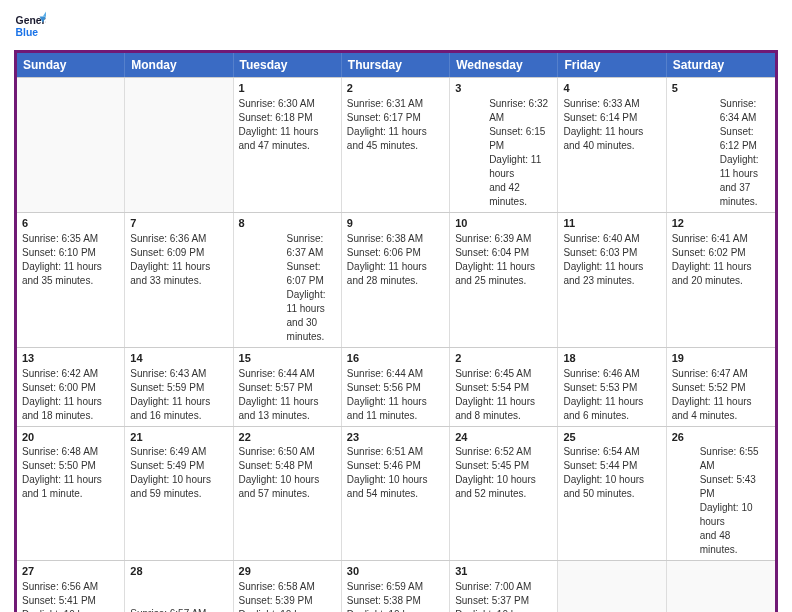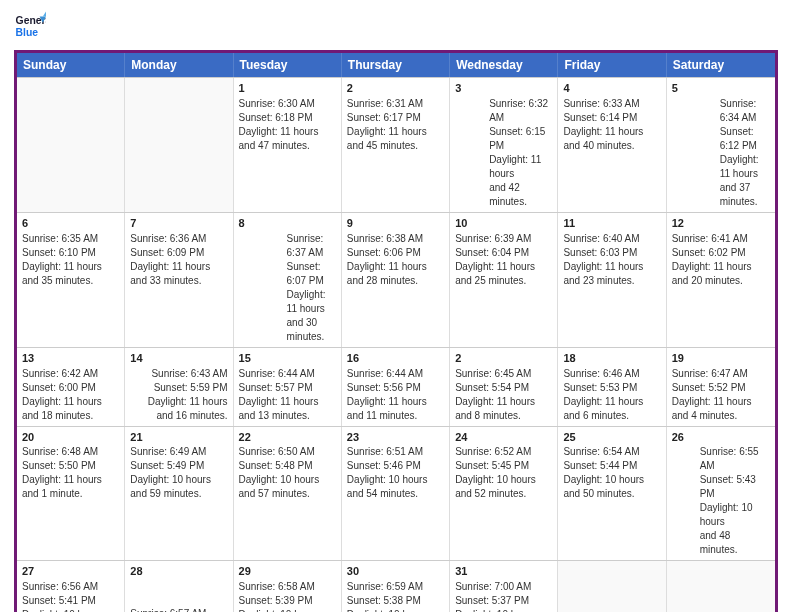--- a/index.html
+++ b/index.html
@@ -222,21 +222,21 @@
         <div class="cal-week">
           <div class="cal-cell">
             <span class="day-num">13</span>
             <div class="cell-text" style="white-space: pre-line;">Sunrise: 6:42 AM
 Sunset: 6:00 PM
 Daylight: 11 hours
 and 18 minutes.</div>
           </div>
           <div class="cal-cell">
             <span class="day-num">14</span>
-            <div class="cell-text" style="white-space: pre-line; text-align: right;">Sunrise: 6:43 AM
+            <div class="cell-text" style="white-space: pre-line;">Sunrise: 6:43 AM
 Sunset: 5:59 PM
 Daylight: 11 hours
 and 16 minutes.</div>
           </div>
           <div class="cal-cell">
             <span class="day-num">15</span>
             <div class="cell-text" style="white-space: pre-line;">Sunrise: 6:44 AM
 Sunset: 5:57 PM
 Daylight: 11 hours
 and 13 minutes.</div>

